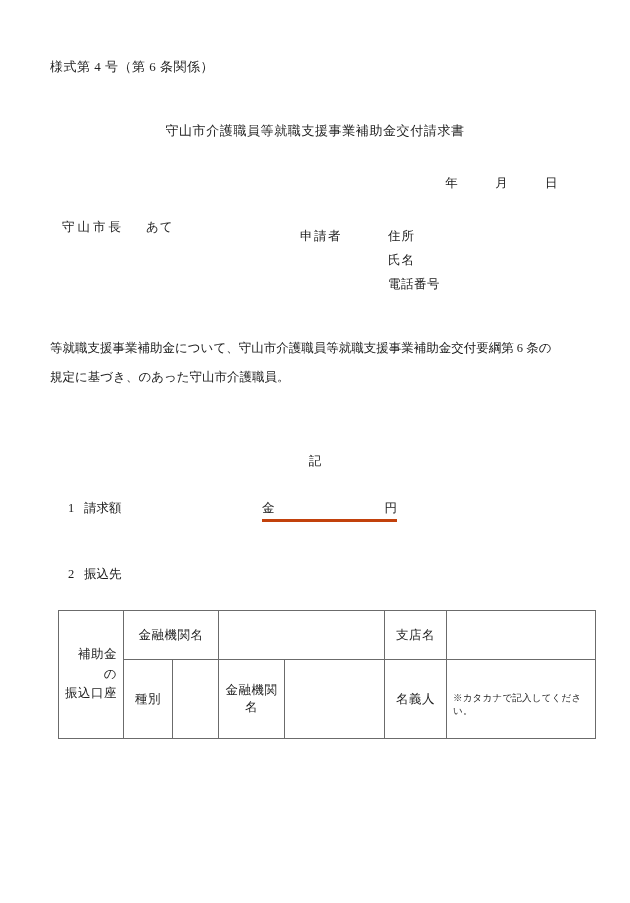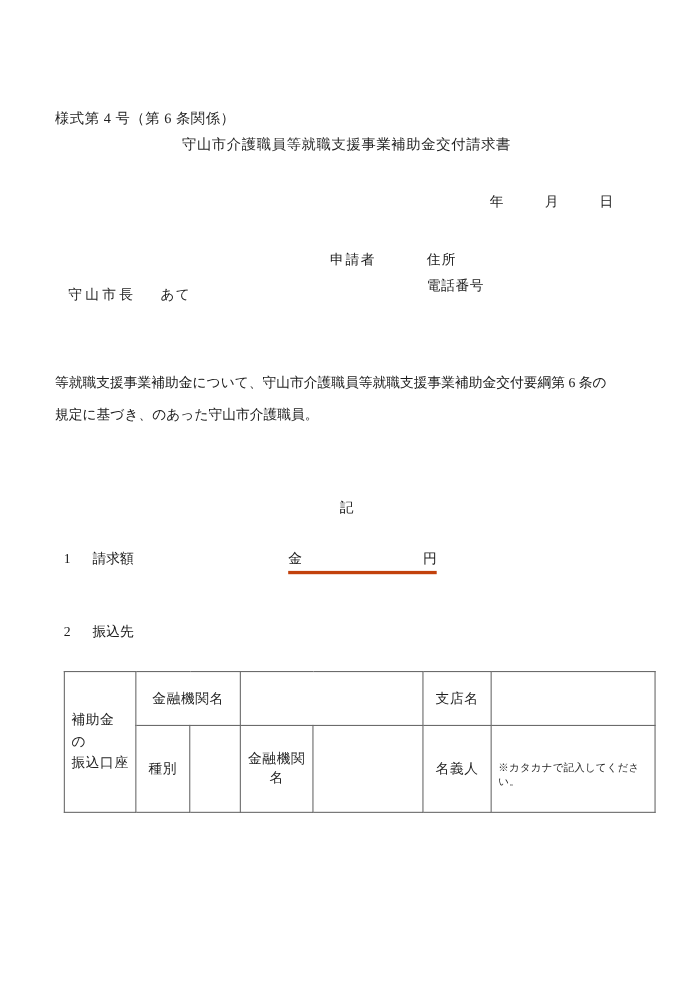--- a/index.html
+++ b/index.html
@@ -22,21 +22,20 @@
     padding: 0;
   }
 
   
   .t {
     position: absolute;
     white-space: nowrap;
     font-size: 12.5px;
     line-height: 1.4;
     color: #1f1f1f;
-    margin-top: 41px;
   }
 
   
   .form-no {
     left: 50px;
     top: 58px;
     font-size: 13px;
     letter-spacing: 0.5px;
   }
 
@@ -121,20 +120,21 @@
     right: 0;
     top: 453px;
     text-align: center;
     font-size: 12.5px;
   }
 
   
   .item {
     position: absolute;
     font-size: 12.5px;
+    text-align: center;
   }
   .item .num {
     display: inline-block;
     width: 26px;
   }
   .item-1 { left: 58px; top: 500px; }
   .item-2 { left: 58px; top: 566px; }
 
   
   .amount-field {
@@ -162,21 +162,21 @@
     border: 1px solid #6b6b6b;
     padding: 0 6px;
     vertical-align: middle;
     color: #1f1f1f;
   }
   .bank-table td.label {
     text-align: center;
     letter-spacing: 0.5px;
   }
   .bank-table td.left-head {
-    text-align: left;
+    text-align: right;
     line-height: 1.55;
     letter-spacing: 0.5px;
     border-radius: 15px;
   }
   .bank-table tr.row-1 td { height: 48px; }
   .bank-table tr.row-2 td { height: 58px; }
   .bank-table td.note-cell {
     vertical-align: bottom;
     padding-bottom: 20px;
     text-align: left;
@@ -205,20 +205,23 @@
     <span>日</span>
   </div>
 
   <div class="t addressee">
     <span class="name">守山市長</span><span class="ate">あて</span>
   </div>
 
   <div class="applicant">
     <span class="row">
       <span class="lbl-applicant">申請者</span><span class="field">住所</span>
+    </span>
+    <span class="row">
+      <span class="lbl-applicant"></span><span class="field">氏名</span>
     </span>
     <span class="row">
       <span class="lbl-applicant"></span><span class="field wide">電話番号</span>
     </span>
   </div>
 
   <div class="body-para">
     <span class="line">等就職支援事業補助金について、守山市介護職員等就職支援事業補助金交付要綱第 6 条の</span>
     <span class="line">規定に基づき、のあった守山市介護職員。</span>
   </div>

